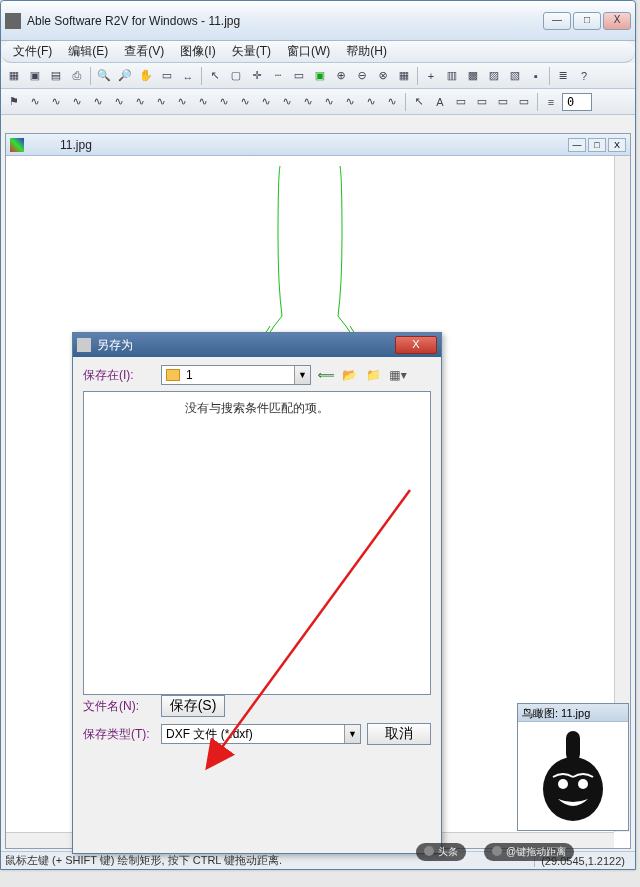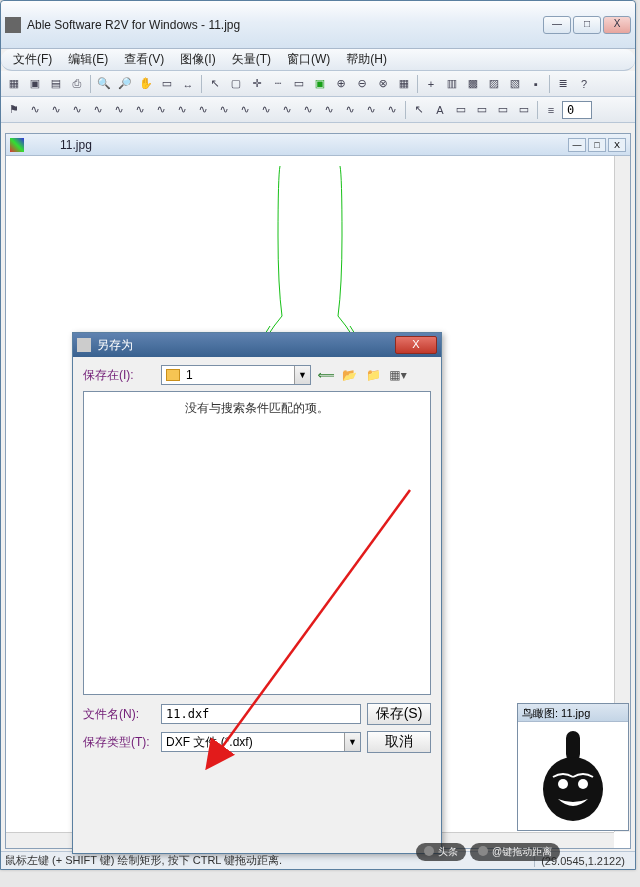--- a/index.html
+++ b/index.html
@@ -1,20 +1,20 @@
 <!DOCTYPE html>
 <html><head>
 <meta charset="utf-8">
 <style>
 * { box-sizing: border-box; margin: 0; padding: 0; font-family: "Microsoft YaHei", "SimSun", Tahoma, sans-serif; }
 body { width: 640px; height: 887px; background: #e8e8e8; position: relative; overflow: hidden; }
 
 
 .main-window { position: absolute; top: 0; left: 0; width: 636px; height: 870px; background: #f0f0f0; border: 1px solid #5a7fa0; border-radius: 4px 4px 0 0; box-shadow: 0 0 3px rgba(0,0,0,.2); }
-.titlebar { height: 48px; background: linear-gradient(#fdfdfe,#e6eef7 45%,#d5e3f1); border-bottom: 1px solid #a9b9cc; display: flex; align-items: center; padding: 0 4px; border-radius: 4px 4px 0 0; }
+.titlebar { height: 40px; background: linear-gradient(#fdfdfe,#e6eef7 45%,#d5e3f1); border-bottom: 1px solid #a9b9cc; display: flex; align-items: center; padding: 0 4px; border-radius: 4px 4px 0 0; }
 .titlebar .icon { width: 16px; height: 16px; background: #666; margin-right: 6px; }
 .titlebar .title { flex: 1; font-size: 12px; color: #222; }
 .win-btns { display: flex; gap: 2px; }
 .win-btn { width: 28px; height: 18px; border: 1px solid #8aa0b8; border-radius: 3px; background: linear-gradient(#f9fbfd,#dce7f2); font-size: 10px; text-align: center; line-height: 14px; color: #334; cursor: pointer; }
 .win-btn.close { background: linear-gradient(#f6d4d1,#e7a59e); }
 
 .menubar { height: 22px; background: linear-gradient(#f8fafc,#e3eaf2); border-bottom: 1px solid #b8c6d6; display: flex; align-items: center; padding: 0 4px; font-size: 12px; border-radius: 11px; }
 .menu-item { padding: 2px 8px; cursor: pointer; color: #222; }
 
 .toolbar { height: 26px; background: linear-gradient(#f6f8fa,#e4e9ef); border-bottom: 1px solid #b8c6d6; display: flex; align-items: center; padding: 1px 3px; gap: 1px; }
@@ -60,30 +60,30 @@
 .lbl { width:72px; color:#701a75; font-size:12px; }
 .combo { flex:1; height:20px; border:1px solid #7a8fa6; background:#fff; display:flex; align-items:center; padding:0 4px; font-size:12px; position:relative; }
 .combo .folder-ic { width:14px; height:12px; background:#f6c453; border:1px solid #c98f1a; margin-right:6px; }
 .combo .arrow { position:absolute; right:0; top:0; width:16px; height:100%; border-left:1px solid #999; background:linear-gradient(#f4f4f4,#dcdcdc); text-align:center; font-size:9px; line-height:18px; }
 .nav-ic { width:18px; height:18px; display:flex; align-items:center; justify-content:center; cursor:pointer; font-size:12px; }
 .nav-ic.back { color:#2a7a2a; }
 .nav-ic.up { color:#c98f1a; }
 .nav-ic.new { color:#c98f1a; }
 .nav-ic.view { color:#555; }
 
-.file-list { height:304px; border:1px solid #7a8fa6; background:#fff; margin-bottom:8px; text-align:center; padding-top:8px; font-size:12px; color:#333; }
+.file-list { height:304px; border:1px solid #7a8fa6; background:#fff; text-align:center; padding-top:8px; font-size:12px; color:#333; }
 
 .input-txt { height:20px; border:1px solid #7a8fa6; background:#fff; padding:0 4px; font-size:12px; font-family:"SimSun",monospace; }
 .btn { width:64px; height:22px; border:1px solid #7a8fa6; background:linear-gradient(#fdfdfd,#e4e4e4); font-size:14px; cursor:pointer; }
 
 
 .red-arrow { position:absolute; pointer-events:none; z-index:50; }
 
 
-.watermark { position:absolute; bottom:26px; left:416px; display:flex; gap:4px; z-index:60; }
+.watermark { position:absolute; bottom:26px; left:416px; display:flex; gap:18px; z-index:60; }
 .chip { background:rgba(30,30,30,.7); color:#eee; font-size:10px; padding:2px 8px; border-radius:10px; }
 .chip::before { content:""; display:inline-block; width:10px; height:10px; border-radius:50%; background:#888; margin-right:4px; vertical-align:-1px; }
 </style>
 </head>
 <body>
 
 <div class="main-window">
 
   <div class="titlebar">
     <div class="icon"></div>
@@ -255,21 +255,20 @@
       <span class="nav-ic new">📁</span>
       <span class="nav-ic view">▦▾</span>
     </div>
 
     <div class="file-list">
       <span>没有与搜索条件匹配的项。</span>
     </div>
 
     <div class="row">
       <span class="lbl">文件名(N):</span>
-      <input class="input-txt" style="flex: 1 1 0%;" value="11.dxf">
       <button class="btn">保存(S)</button>
     </div>
     <div class="row">
       <span class="lbl">保存类型(T):</span>
       <div class="combo">
         <span>DXF 文件 (*.dxf)</span>
         <span class="arrow">▼</span>
       </div>
       <button class="btn">取消</button>
     </div>

